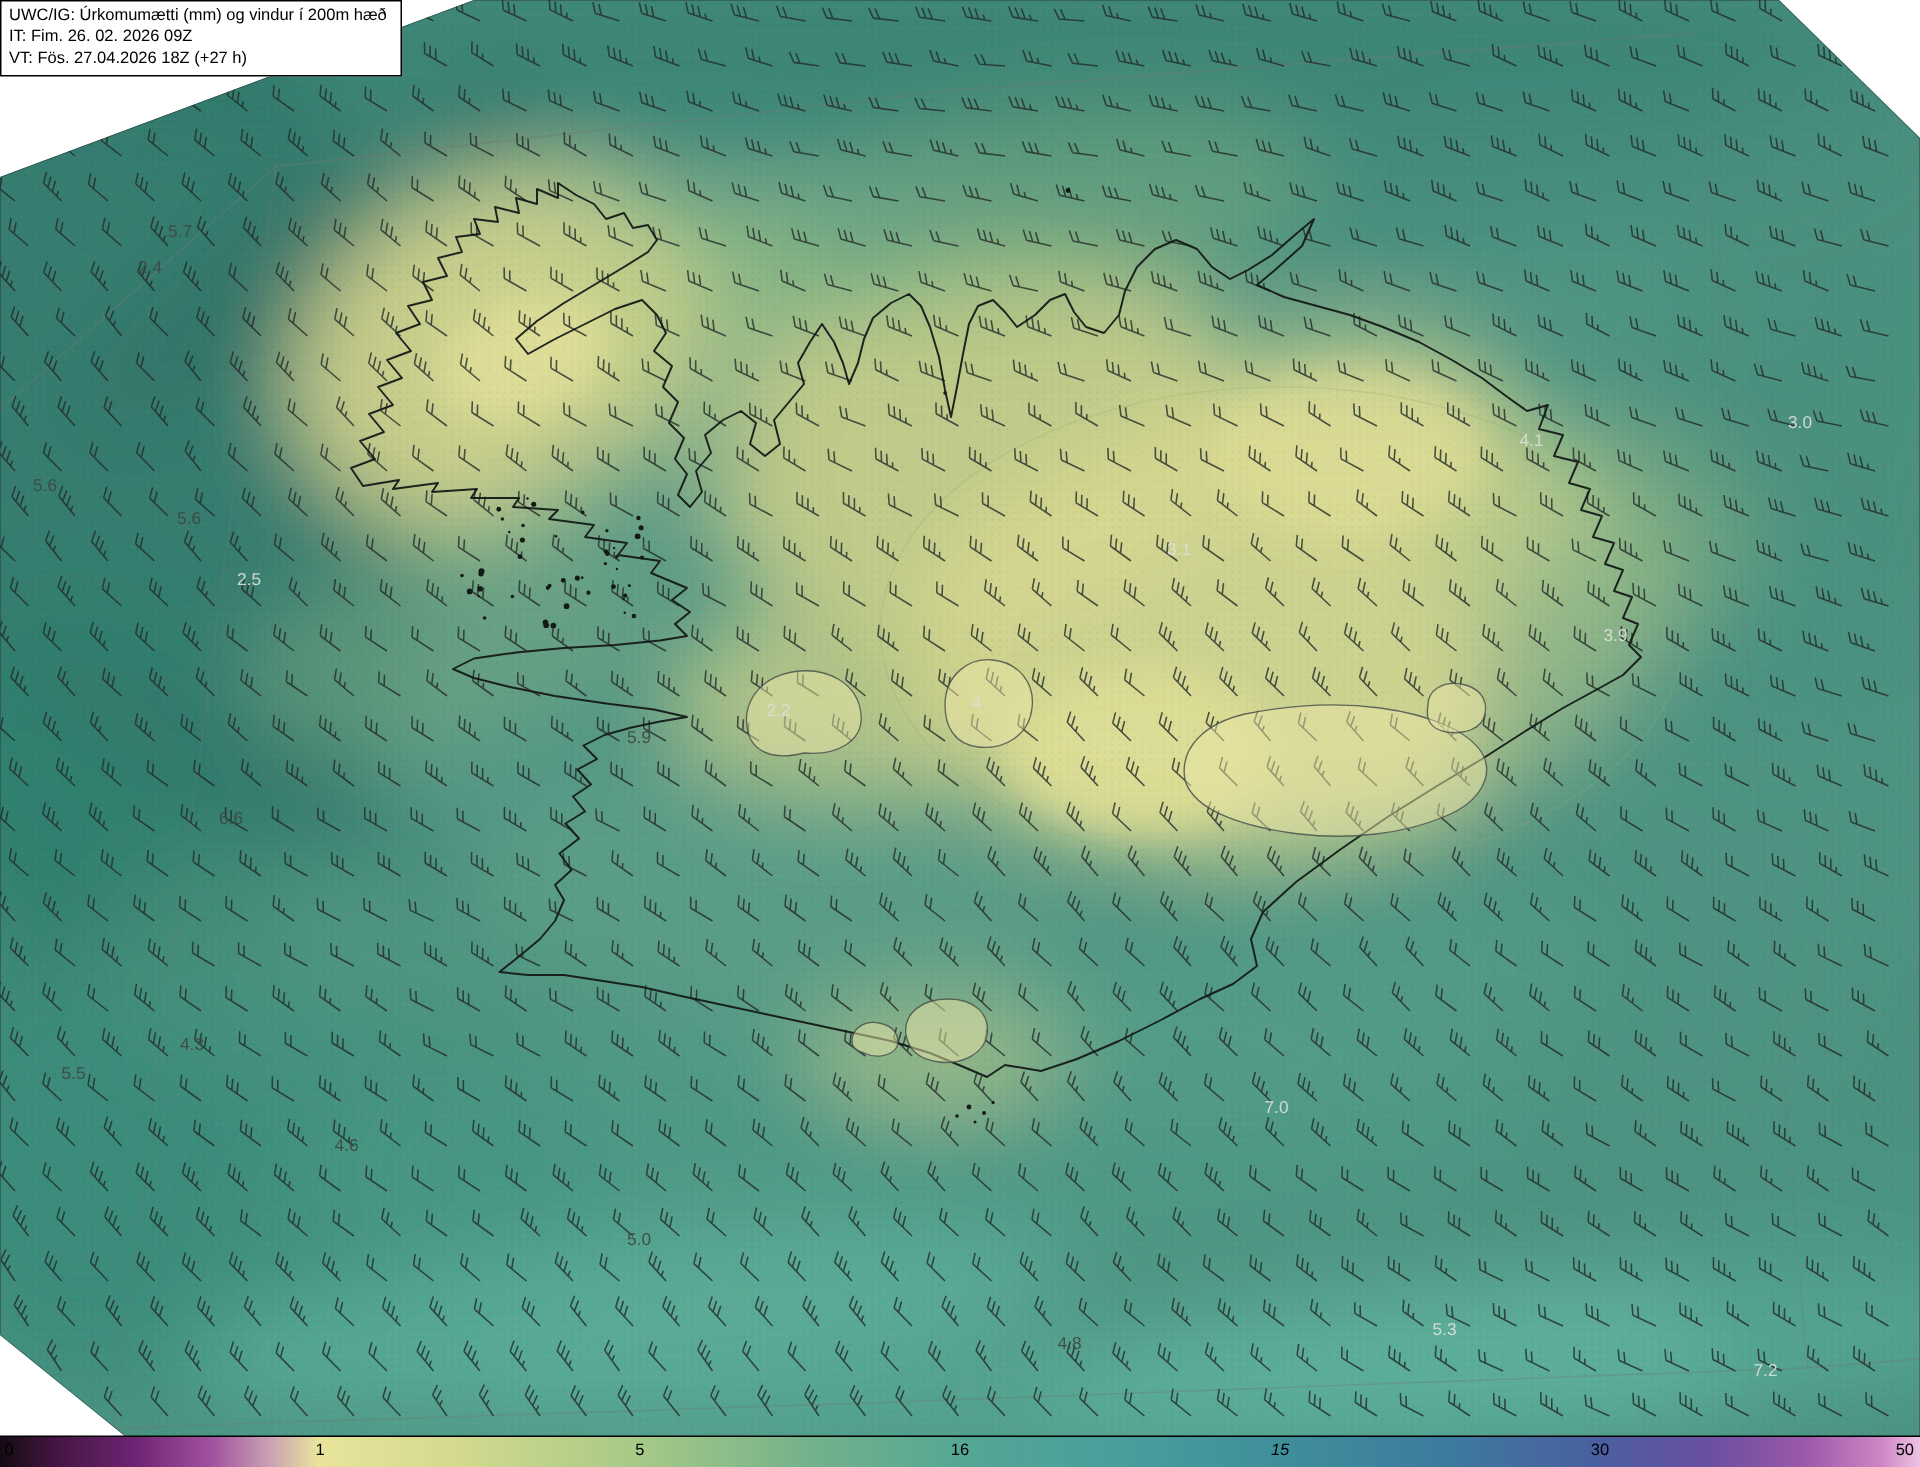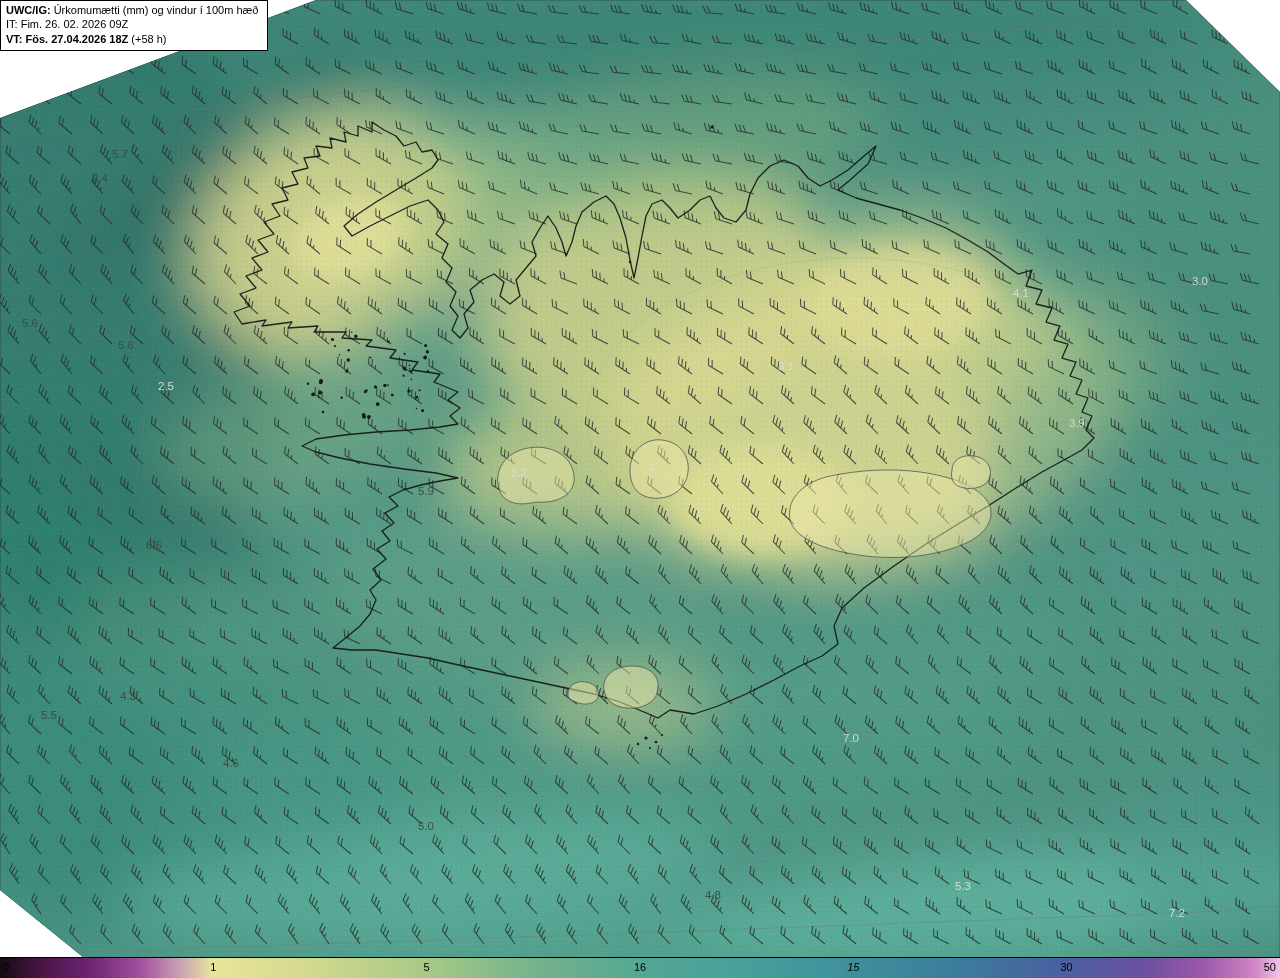--- a/index.html
+++ b/index.html
@@ -1,20 +1,20 @@
 <!DOCTYPE html>
 <html><head>
 <meta charset="utf-8">
 <style>
   html,body{margin:0;padding:0;background:#ffffff;font-family:"Liberation Sans",sans-serif;}
   .page{position:relative;width:1280px;height:978px;background:#ffffff;overflow:hidden;outline:1px solid #000;}
   svg.map{position:absolute;left:0;top:0;display:block;}
   .legend{position:absolute;left:0;top:0;z-index:6;background:#ffffff;border:1px solid #000;
           padding:2px 9px 4px 5px;font-size:11px;line-height:1.3;color:#000;white-space:nowrap;}
-  .legend b{font-weight:bold;}
+  .legend b{font-weight:normal;}
   .colorbar{position:absolute;left:0;bottom:0;width:1280px;height:20px;border-top:1px solid #000;z-index:6;}
   .colorbar .tick{position:absolute;top:3px;font-size:11px;color:#000;}
   .maplabel{pointer-events:none;}
 </style>
 </head>
 <body>
 
 <div class="page">
 
   <svg class="map" width="1280" height="958" viewBox="0 0 1280 958">
@@ -213,25 +213,25 @@
           <text x="963" y="890" text-anchor="middle" font-size="11.5" font-family="&quot;Liberation Sans&quot;,sans-serif" fill="#d9dfd6" opacity="0.95" class="maplabel">5.3</text>
           <text x="1177" y="917" text-anchor="middle" font-size="11.5" font-family="&quot;Liberation Sans&quot;,sans-serif" fill="#d9dfd6" opacity="0.95" class="maplabel">7.2</text>
         </g>
 
       <path d="M0,118 L316,0 L1186,0 L1280,92 L1280,958 L84,958 L0,890 Z" fill="none" stroke="#2a2a2a" stroke-width="1" opacity="0.5"></path>
     </g>
   </svg>
 
   <div class="legend">
     <div class="l1">
-      <b>UWC/IG:</b><span> Úrkomumætti (mm) og vindur í 100m hæð</span>
+      <b>UWC/IG:</b><span> Úrkomumætti (mm) og vindur í 200m hæð</span>
     </div>
     <div class="l2">IT: Fim. 26. 02. 2026 09Z</div>
     <div class="l3">
-      <b>VT: Fös. 27.04.2026 18Z</b><span> (+58 h)</span>
+      <b>VT: Fös. 27.04.2026 18Z</b><span> (+27 h)</span>
     </div>
   </div>
 
   <div class="colorbar" id="colorbar" style="background: linear-gradient(to right, rgb(20, 11, 18) 0%, rgb(70, 21, 67) 3%, rgb(109, 36, 114) 7%, rgb(161, 81, 158) 11%, rgb(201, 160, 180) 14%, rgb(233, 228, 156) 16.6%, rgb(211, 217, 142) 24%, rgb(167, 201, 135) 33.3%, rgb(116, 178, 139) 42%, rgb(85, 167, 148) 50%, rgb(72, 159, 155) 58%, rgb(63, 143, 155) 66.6%, rgb(60, 123, 157) 75%, rgb(74, 95, 160) 83.2%, rgb(106, 79, 160) 89%, rgb(155, 88, 169) 94%, rgb(207, 134, 198) 98%, rgb(237, 195, 228) 100%);">
       <span class="tick" style="left: 3px;">0</span>
       <span class="tick" style="left: 16.67%; transform: translateX(-50%);">1</span>
       <span class="tick" style="left: 33.33%; transform: translateX(-50%);">5</span>
       <span class="tick" style="left: 50%; transform: translateX(-50%);">16</span>
       <span class="tick" style="left: 66.67%; transform: translateX(-50%); font-style: italic;">15</span>
       <span class="tick" style="left: 83.33%; transform: translateX(-50%);">30</span>

